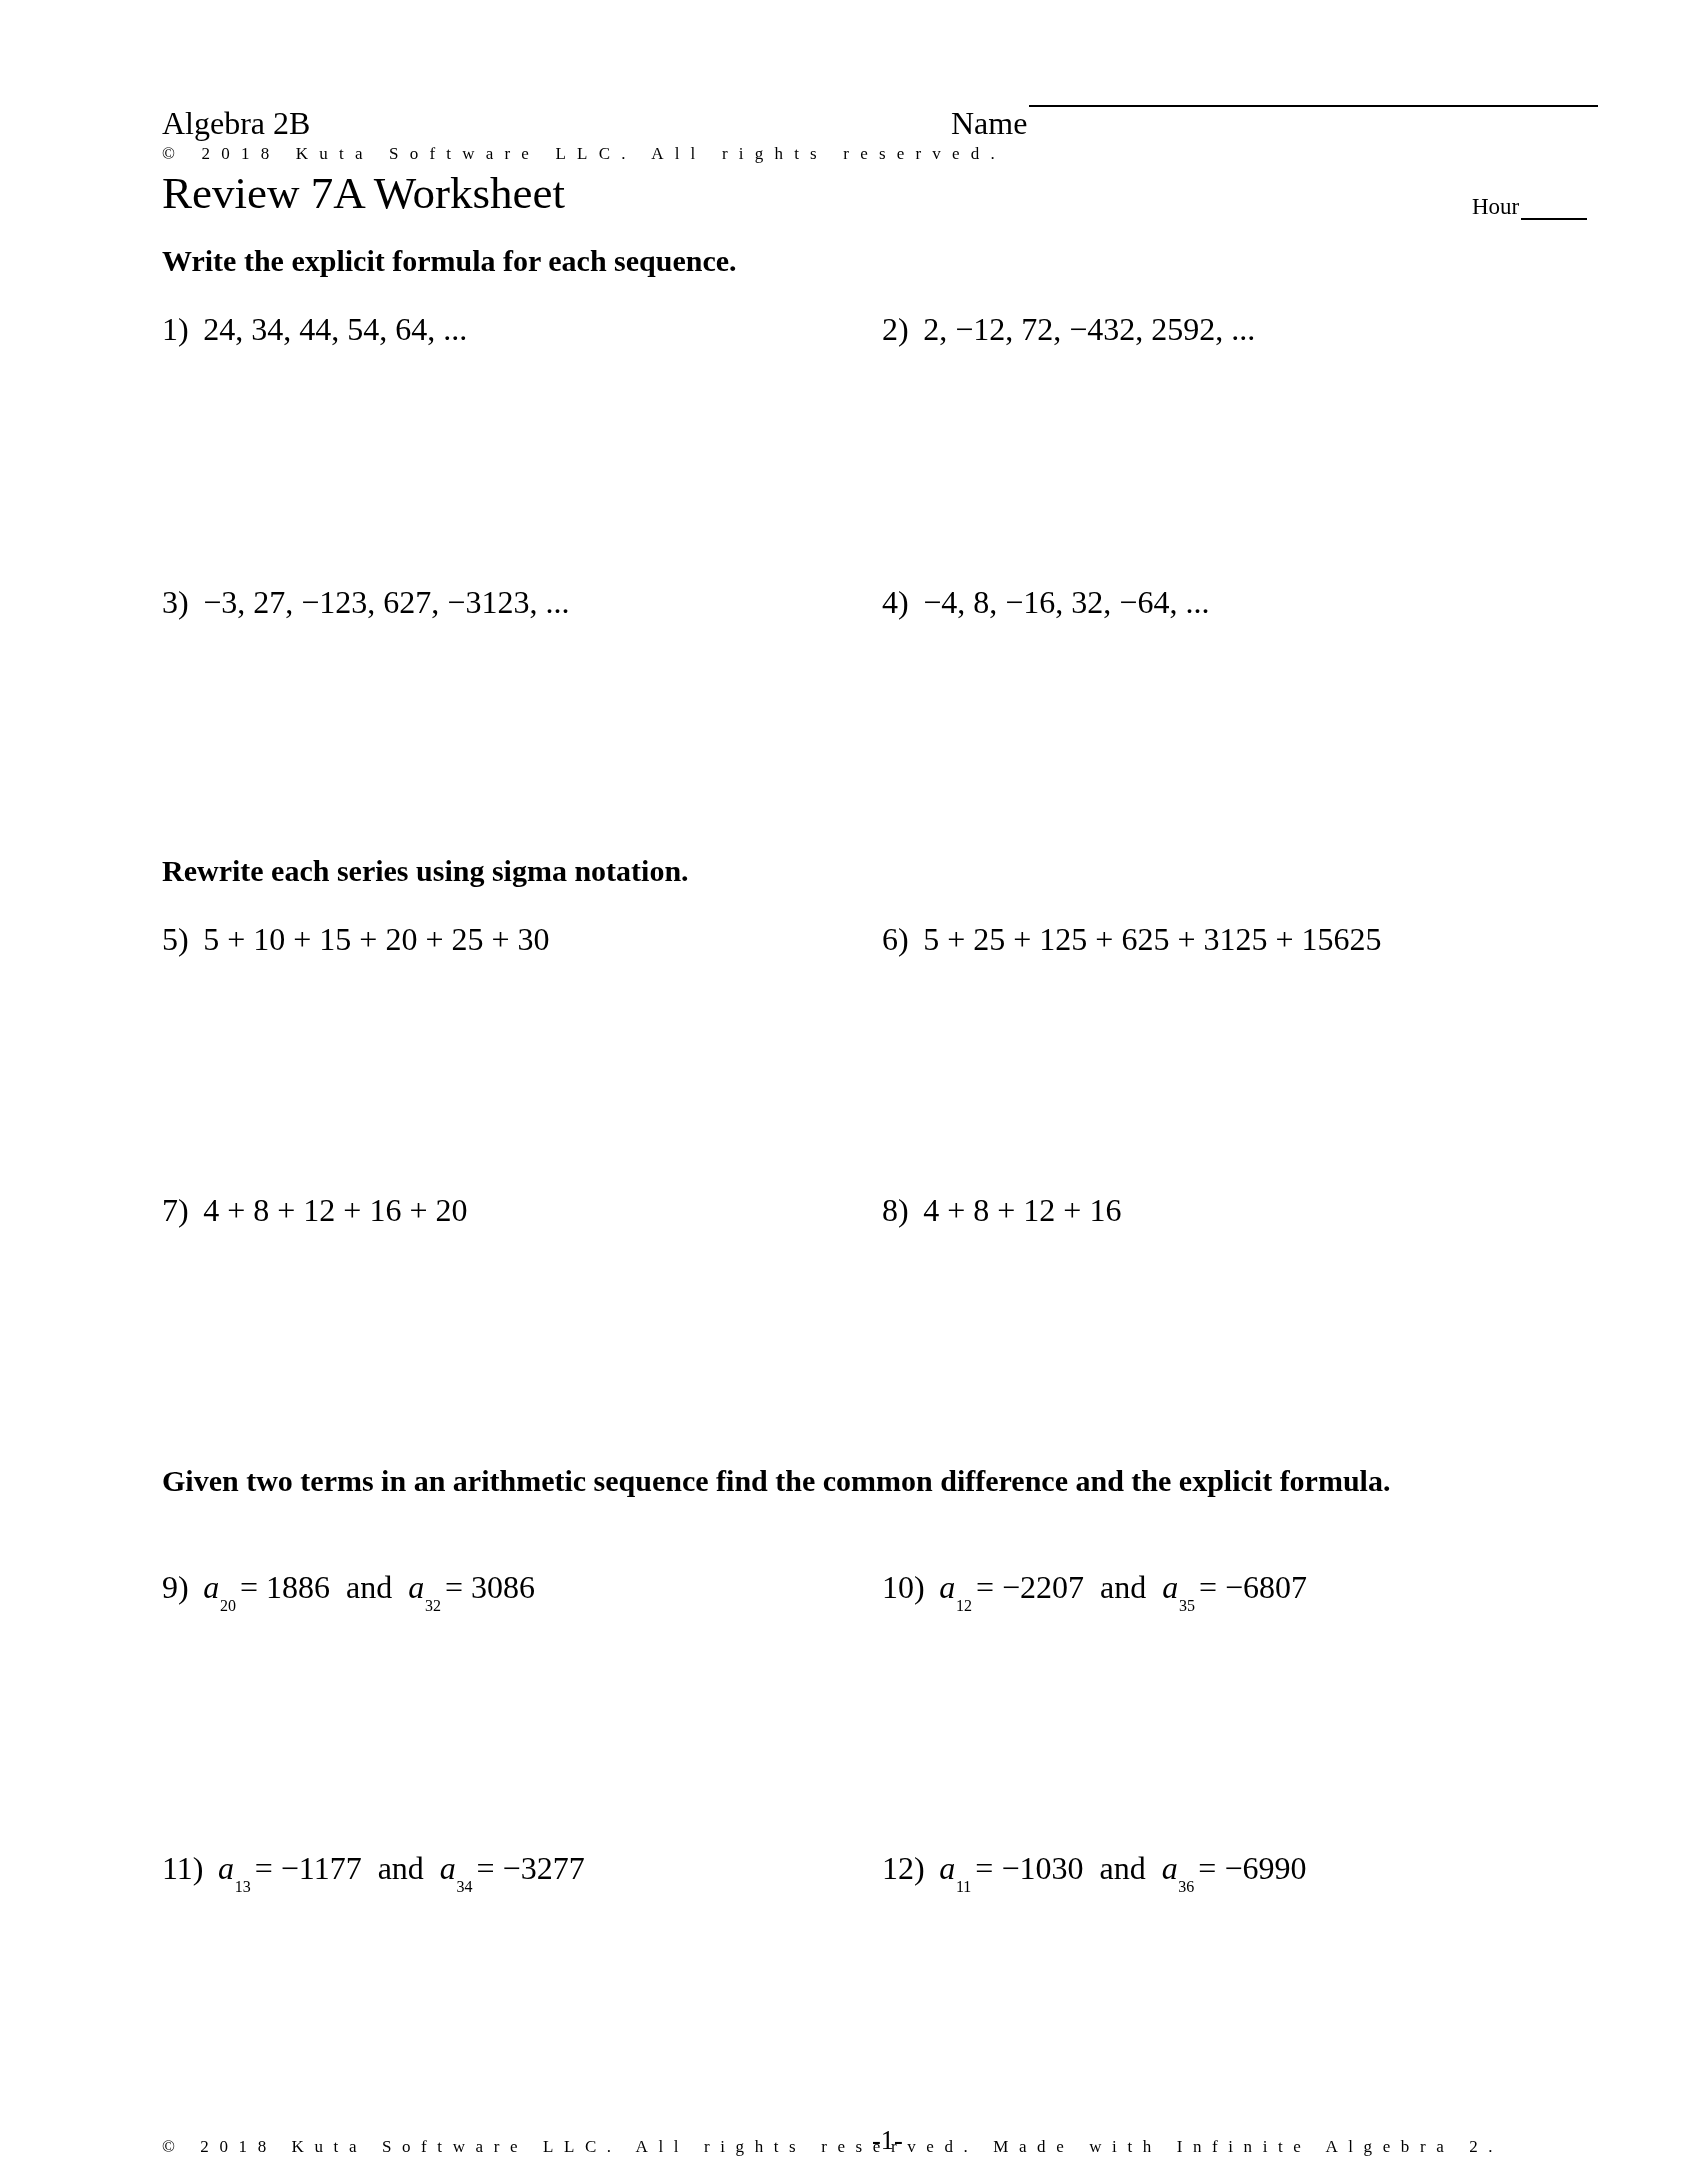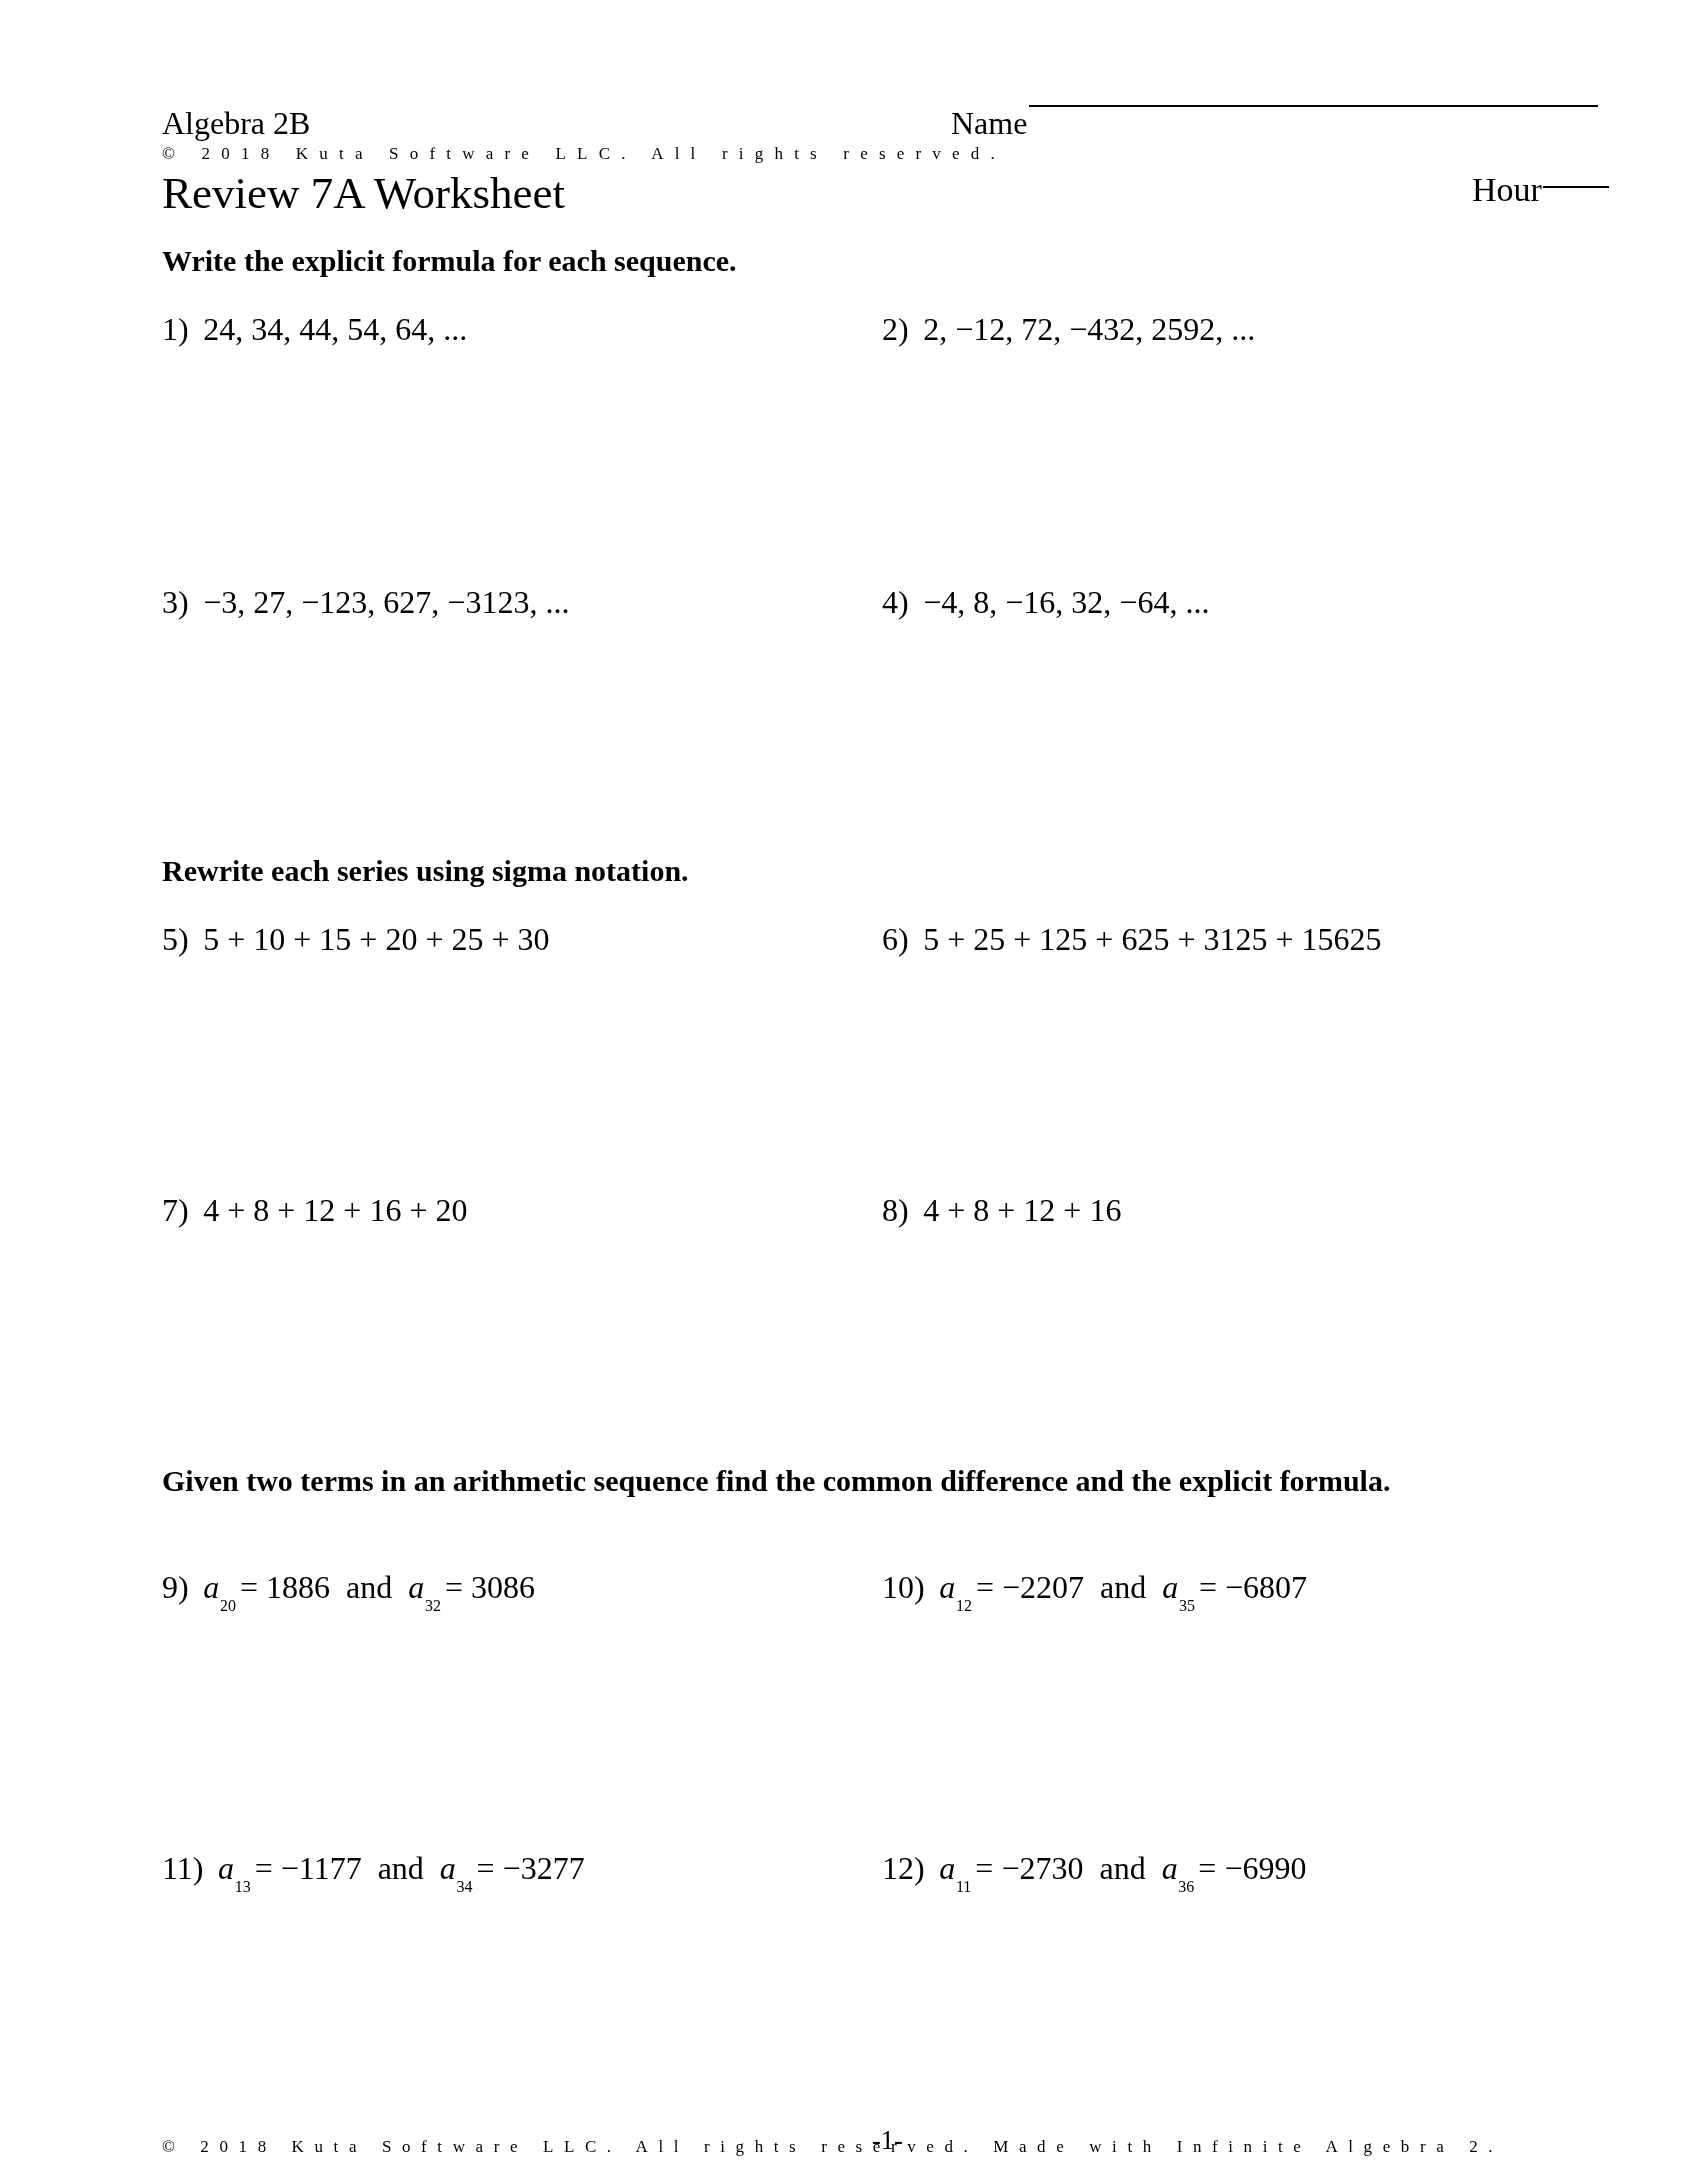--- a/index.html
+++ b/index.html
@@ -4,21 +4,21 @@
 <style>
   html, body { margin:0; padding:0; background:#ffffff; }
   body { width:1687px; height:2183px; position:relative; overflow:hidden; color:#000;
          font-family:"Liberation Serif", "DejaVu Serif", serif; }
   .abs { position:absolute; white-space:nowrap; }
   .course { left:162px; top:105px; font-size:32px; line-height:37px;font-family:Liberation Serif, serif; }
   .copyright-top { left:162px; top:144px; font-size:17px; letter-spacing:11.2px; line-height:20px; }
   .title { left:162px; top:167px; font-size:45px; line-height:53px; }
   .name-wrap { left:951px; top:105px; font-size:32px; line-height:37px; display:flex; align-items:flex-start; }
   .name-line { display:inline-block; width:569px; border-bottom:2px solid #000; height:0; margin-bottom:5.3px; margin-left:1.3px; }
-  .hour-wrap { left:1472px; top:171px; font-size:34px; line-height:37px; display:flex; align-items:center; }
+  .hour-wrap { left:1472px; top:188px; font-size:23px; line-height:37px; display:flex; align-items:flex-end; }
   .hour-line { display:inline-block; width:66px; border-bottom:2px solid #000; height:0; margin-bottom:5.3px; margin-left:1.3px; }
   .instr { left:162px; font-size:30px; font-weight:bold; line-height:37px; }
   .instr.wrap { white-space:normal; width:1257px; }
   .prob { font-size:32px; line-height:37px; }
   .prob .num { margin-right:14.6px; }
   .prob i { font-style:italic; }
   .prob .sub { font-size:16px; position:relative; top:13.2px; margin-left:0.7px; margin-right:4px; }
   .col1 { left:162px; }
   .col2 { left:882px; }
   .footer { left:162px; top:2137px; font-size:17px; letter-spacing:10.6px; line-height:20px; }
@@ -73,18 +73,18 @@
 <div class="abs prob col1" style="top:1569px;">
   <span class="num">9)</span><i>a</i><span class="sub">20</span><span>= 1886</span>&nbsp;&nbsp;<span>and</span>&nbsp;&nbsp;<i>a</i><span class="sub">32</span><span>= 3086</span>
 </div>
 <div class="abs prob col2" style="top:1569px;">
   <span class="num">10)</span><i>a</i><span class="sub">12</span><span>= −2207</span>&nbsp;&nbsp;<span>and</span>&nbsp;&nbsp;<i>a</i><span class="sub">35</span><span>= −6807</span>
 </div>
 <div class="abs prob col1" style="top:1850px;">
   <span class="num">11)</span><i>a</i><span class="sub">13</span><span>= −1177</span>&nbsp;&nbsp;<span>and</span>&nbsp;&nbsp;<i>a</i><span class="sub">34</span><span>= −3277</span>
 </div>
 <div class="abs prob col2" style="top:1850px;">
-  <span class="num">12)</span><i>a</i><span class="sub">11</span><span>= −2730</span>&nbsp;&nbsp;<span>and</span>&nbsp;&nbsp;<i>a</i><span class="sub">36</span><span>= −6990</span>
+  <span class="num">12)</span><i>a</i><span class="sub">11</span><span>= −1030</span>&nbsp;&nbsp;<span>and</span>&nbsp;&nbsp;<i>a</i><span class="sub">36</span><span>= −6990</span>
 </div>
 
 <div class="abs footer">© 2018 Kuta Software LLC.  All rights reserved.  Made with Infinite Algebra 2.</div>
 <div class="abs page-num">-1-</div>
 
 
 </body></html>

